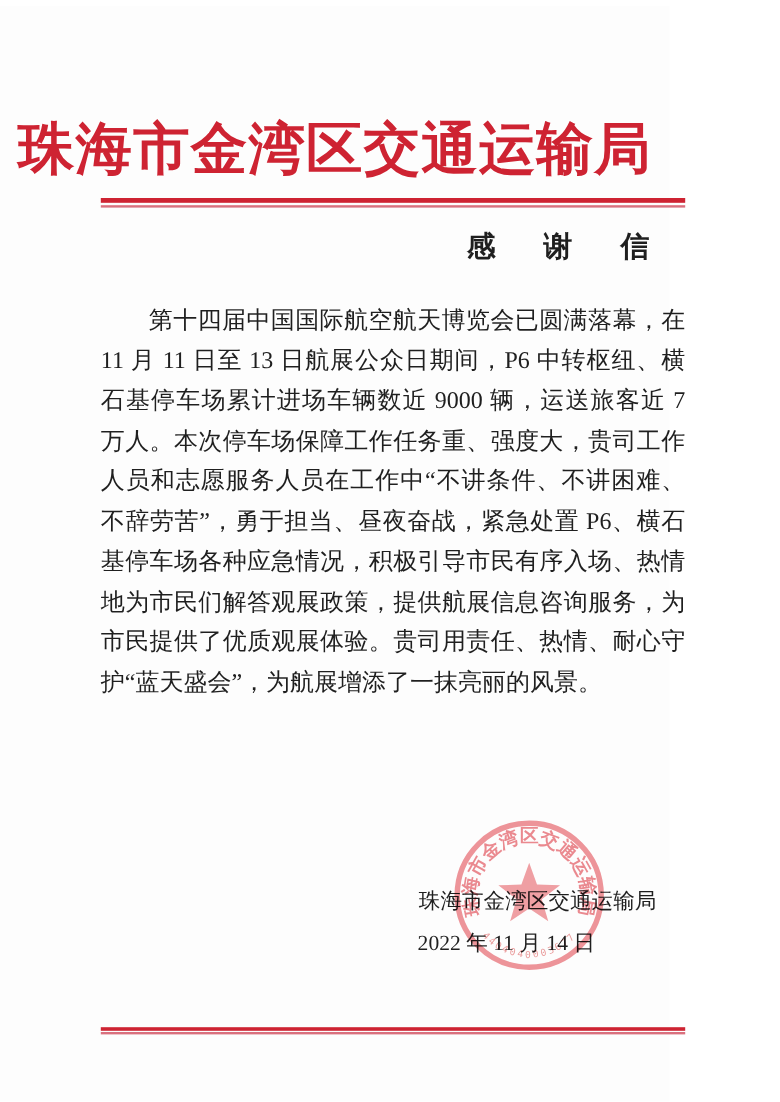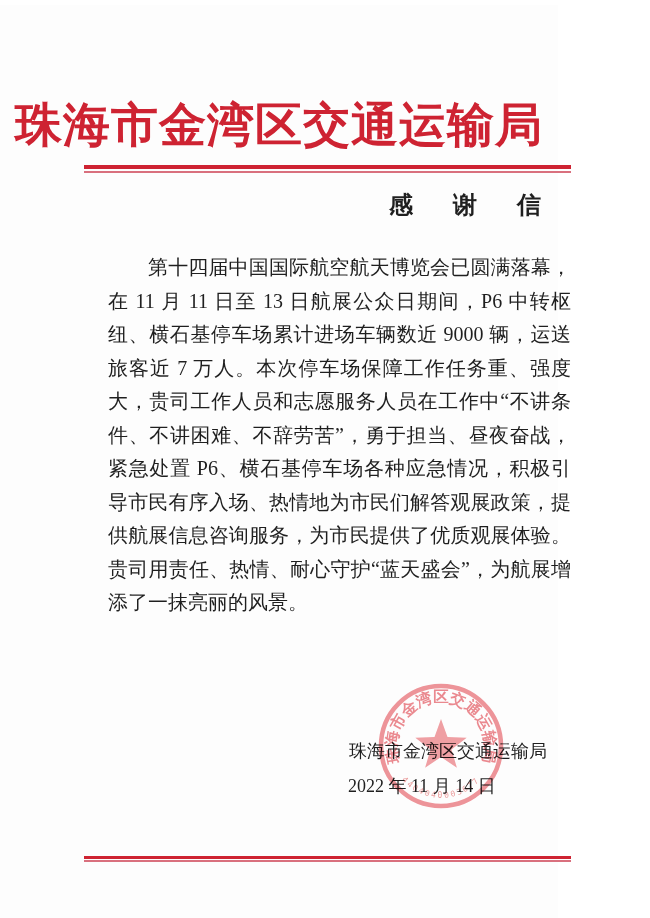--- a/index.html
+++ b/index.html
@@ -45,21 +45,21 @@
   }
   
   .body-text {
     position: absolute; top: 246px; left: 84px; width: 487px;
     font-size: 20px; line-height: 33.5px;
     color: #1f1f1f;
     text-align: justify;
     z-index: 2;
   }
   .body-text p { margin: 0; }
-  .body-text .para { text-indent: 2em; margin-left: 24px; }
+  .body-text .para { text-indent: 2em; }
   
   .signature {
     position: absolute; top: 734px; left: 349px;
     font-size: 18px; color: #1f1f1f;
     white-space: nowrap; z-index: 2;
   }
   .date {
     position: absolute; top: 769px; left: 348px; width: 190px;
     text-align: left;
     font-size: 18px; color: #1f1f1f;

